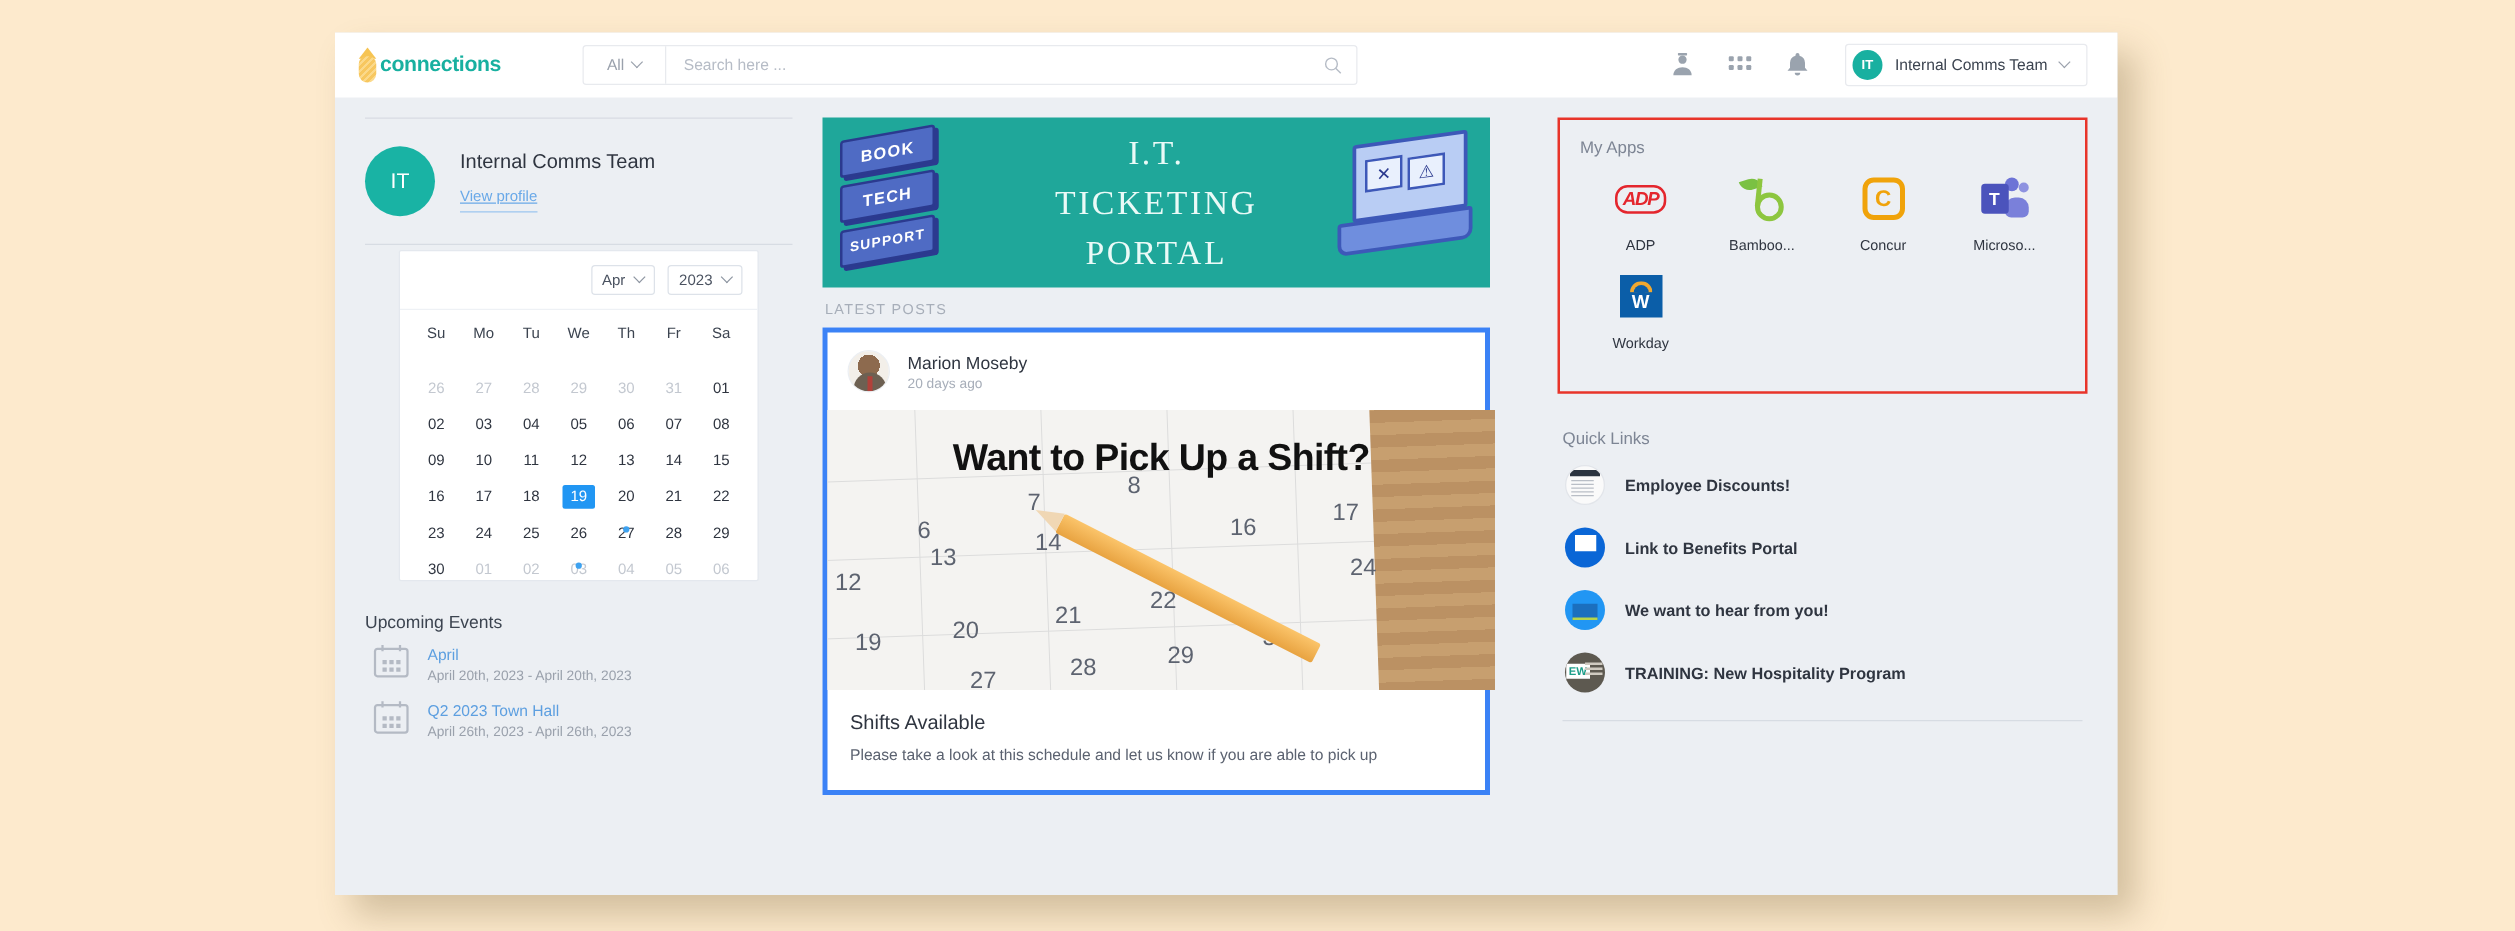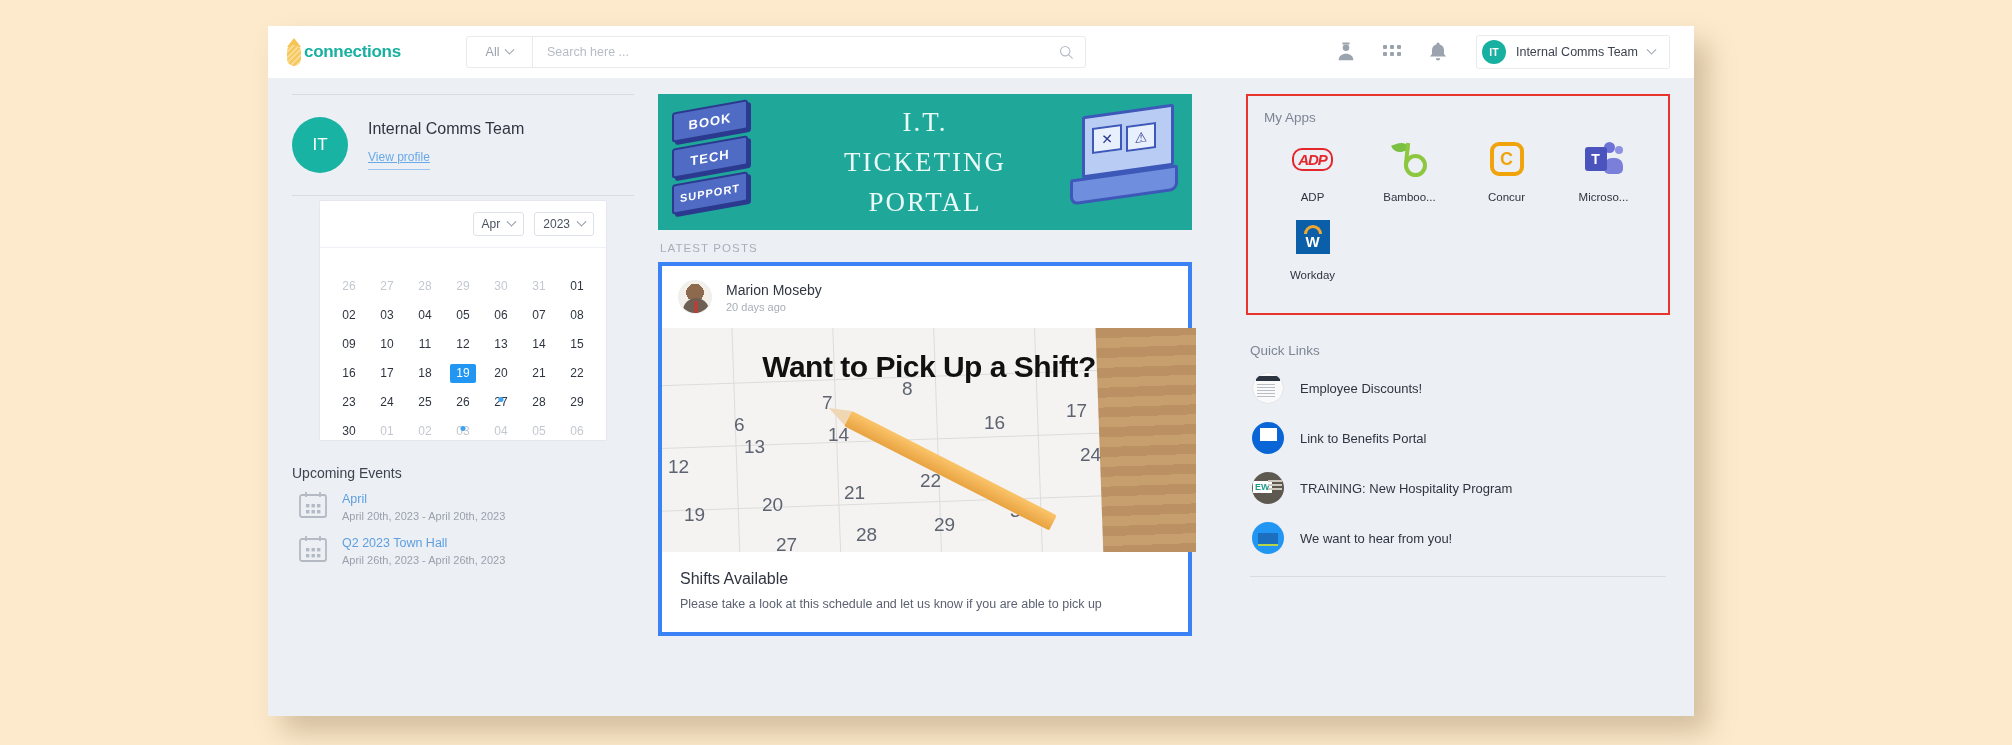--- a/index.html
+++ b/index.html
@@ -244,21 +244,21 @@
   .teams .t-c1 { position: absolute; right: 8px; top: 0; width: 11px; height: 11px; border-radius: 50%; background: #6d73d6; }
   .teams .t-c2 { position: absolute; right: 0; top: 4px; width: 8px; height: 8px; border-radius: 50%; background: #8e92e0; }
   .teams .t-b { position: absolute; right: 0; bottom: 2px; width: 19px; height: 16px; border-radius: 8px 8px 5px 5px; background: #7a80da; }
   .workday { width: 34px; height: 34px; background: #0b5ea8; display: flex; align-items: center; justify-content: center; position: relative; }
   .workday .w-arc { position: absolute; top: 5px; left: 8px; width: 18px; height: 9px; border: 3px solid #f0a830; border-bottom: none; border-radius: 12px 12px 0 0; }
   .workday .w-letter { color: #fff; font-size: 15px; font-weight: bold; margin-top: 9px; }
 
   .ql-title { font-size: 13.5px; color: #7d8594; margin: 28px 0 14px 4px; }
   .ql-item { display: flex; align-items: center; gap: 16px; margin-bottom: 18px; padding-left: 6px; }
   .ql-thumb { width: 32px; height: 32px; border-radius: 50%; flex: none; overflow: hidden; position: relative; }
-  .ql-label { font-size: 13px; color: #2f3540; }
+  .ql-label { font-size: 13px; color: #2f3540; font-weight: bold; }
   .t-discount { background: #fafafa; border: 1px solid #e2e5ea; }
   .t-discount::before { content: ""; position: absolute; left: 3px; top: 3px; right: 3px; height: 5px; background: #2b3440; }
   .t-discount::after { content: ""; position: absolute; left: 4px; top: 11px; width: 18px; height: 1px; box-shadow: 0 3px 0 #b9bec6, 0 6px 0 #b9bec6, 0 9px 0 #b9bec6, 0 12px 0 #b9bec6; background: #b9bec6; }
   .t-benefits { background: #0a66d6; }
   .t-benefits::after { content: ""; position: absolute; left: 8px; top: 6px; width: 17px; height: 13px; background: #fff; }
   .t-hear { background: #2196f3; }
   .t-hear::after { content: ""; position: absolute; left: 6px; top: 11px; width: 20px; height: 11px; background: #1b6fbe; border-bottom: 2px solid #b6d44a; }
   .t-train { background: #5d5950; }
   .t-train .ew { position: absolute; left: 1px; top: 9px; font-size: 9px; font-weight: bold; color: #1e9e8a; background: #fff; padding: 1px 2px; }
   .t-train::after { content: ""; position: absolute; right: 2px; top: 8px; width: 14px; height: 2px; box-shadow: 0 4px 0 #cfcac0, 0 8px 0 #cfcac0; background: #cfcac0; }
@@ -345,20 +345,29 @@
             <div class="cal-sel">
               <span>Apr</span>
               <span class="chev"></span>
             </div>
             <div class="cal-sel">
               <span>2023</span>
               <span class="chev"></span>
             </div>
           </div>
           <div class="cal-grid">
+            <div class="cal-row" id="cal-dow">
+                <div class="cal-cell dow">Su</div>
+                <div class="cal-cell dow">Mo</div>
+                <div class="cal-cell dow">Tu</div>
+                <div class="cal-cell dow">We</div>
+                <div class="cal-cell dow">Th</div>
+                <div class="cal-cell dow">Fr</div>
+                <div class="cal-cell dow">Sa</div>
+              </div>
             <div id="cal-weeks">
                 <div class="cal-row">
                   <div class="cal-cell mute">
                     <span class="pill">26</span>
                   </div>
                   <div class="cal-cell mute">
                     <span class="pill">27</span>
                   </div>
                   <div class="cal-cell mute">
                     <span class="pill">28</span>
@@ -658,28 +667,28 @@
         <div id="ql-list">
             <div class="ql-item">
               <span class="ql-thumb t-discount"></span>
               <span class="ql-label">Employee Discounts!</span>
             </div>
             <div class="ql-item">
               <span class="ql-thumb t-benefits"></span>
               <span class="ql-label">Link to Benefits Portal</span>
             </div>
             <div class="ql-item">
+              <span class="ql-thumb t-hear"></span>
+              <span class="ql-label">We want to hear from you!</span>
+            </div>
+            <div class="ql-item">
               <span class="ql-thumb t-train">
                 <span class="ew">EW</span>
               </span>
               <span class="ql-label">TRAINING: New Hospitality Program</span>
             </div>
-            <div class="ql-item">
-              <span class="ql-thumb t-hear"></span>
-              <span class="ql-label">We want to hear from you!</span>
-            </div>
           </div>
         <div class="ql-rule"></div>
       </div>
 
     </div>
   </div>
 </div>
 
 </body></html>

